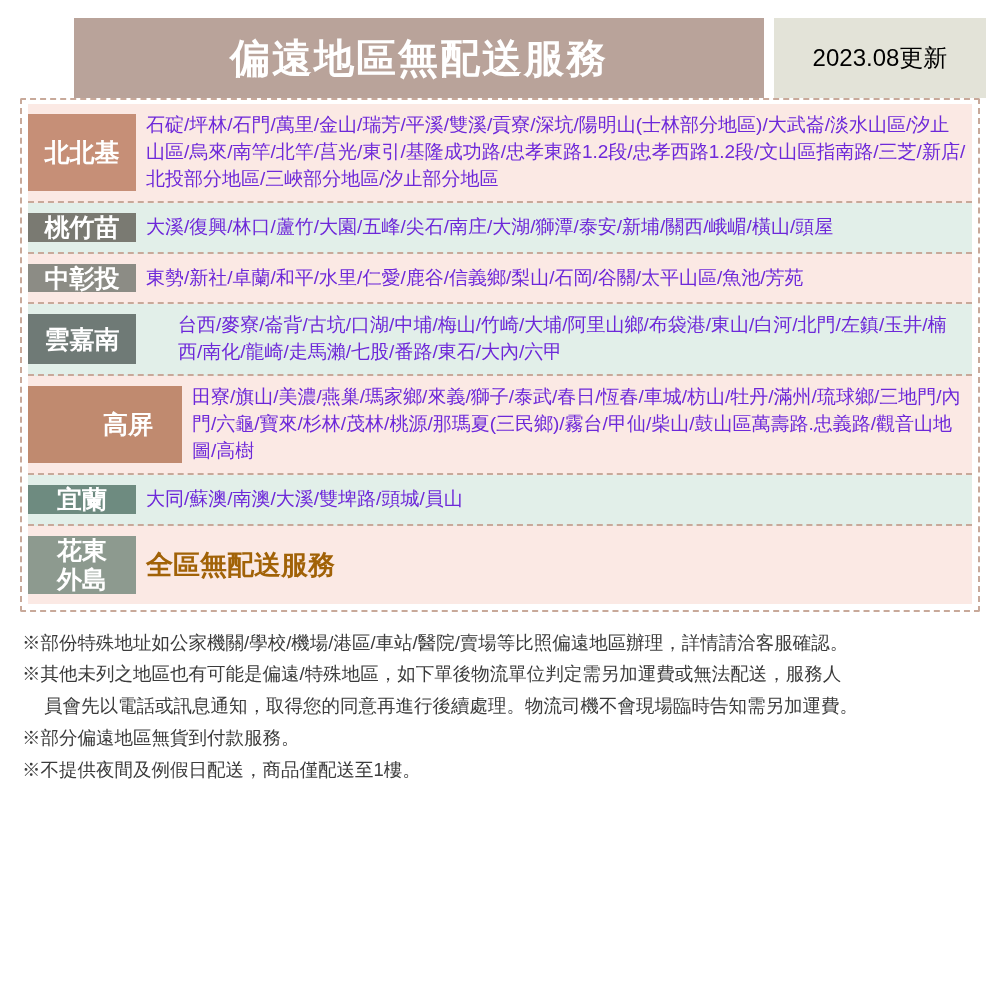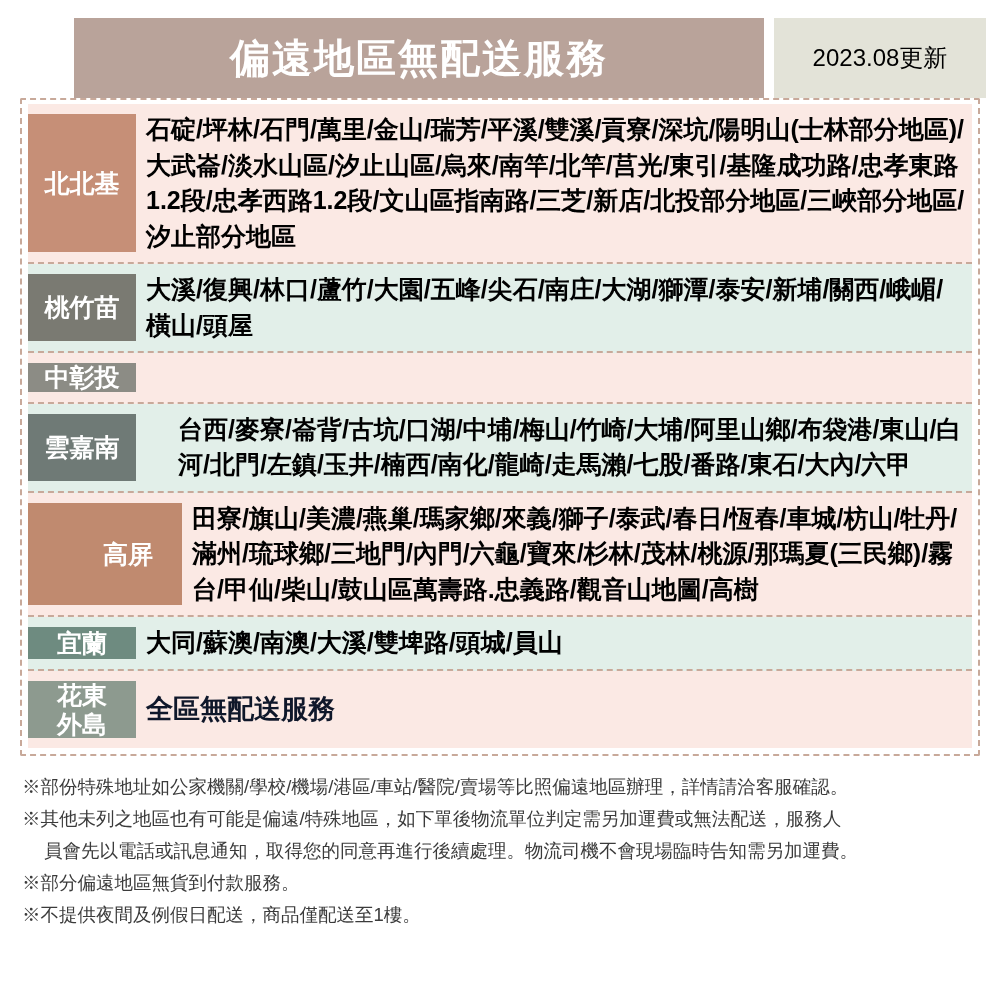--- a/index.html
+++ b/index.html
@@ -87,26 +87,25 @@
     font-weight: bold;
     color: #ffffff;
     text-align: center;
     line-height: 1.15;
     margin: 10px 0;
   }
   .row-content {
     flex: 1 1 auto;
     display: flex;
     align-items: center;
-    font-size: 25px;
+    font-size: 19px;
     line-height: 1.42;
-    color: #000000;
+    color: #6d28d9;
     padding: 8px 6px 8px 10px;
     letter-spacing: 0px;
-    font-weight: bold;
   }
 
   
   .lbl-brown { background: #c68f77; }
   .lbl-dark  { background: #7a7a72; }
   .lbl-gray  { background: #8c8c85; }
   .lbl-slate { background: #6f7a76; }
   .lbl-tan   { background: #c08a6f; padding-left: 46px; }
   .lbl-green { background: #6e8b80; }
   .lbl-olive { background: #8d9a8f; }
@@ -114,21 +113,21 @@
   
   .bg-pink  { background: #fbe9e4; }
   .bg-mint  { background: #e2efe9; }
   .bg-pink2 { background: #fbe9e4; }
   .bg-mint2 { background: #e2efe9; gap: 32px; }
   .bg-pink3 { background: #fbe9e4; }
   .bg-mint3 { background: #e2efe9; }
   .bg-pink4 { background: #fbe9e4; }
 
   .row-content.alert {
-    color: #0f172a;
+    color: #a16207;
     font-size: 27px;
     font-weight: bold;
   }
 
   
   .notes {
     margin: 16px 8px 0 8px;
     font-size: 18.5px;
     line-height: 1.62;
     color: #3b3b3b;
@@ -159,20 +158,21 @@
       <div class="row-content">石碇/坪林/石門/萬里/金山/瑞芳/平溪/雙溪/貢寮/深坑/陽明山(士林部分地區)/大武崙/淡水山區/汐止山區/烏來/南竿/北竿/莒光/東引/基隆成功路/忠孝東路1.2段/忠孝西路1.2段/文山區指南路/三芝/新店/北投部分地區/三峽部分地區/汐止部分地區</div>
     </div>
 
     <div class="row bg-mint">
       <div class="row-label lbl-dark">桃竹苗</div>
       <div class="row-content">大溪/復興/林口/蘆竹/大園/五峰/尖石/南庄/大湖/獅潭/泰安/新埔/關西/峨嵋/橫山/頭屋</div>
     </div>
 
     <div class="row bg-pink2">
       <div class="row-label lbl-gray">中彰投</div>
+      <div class="row-content">東勢/新社/卓蘭/和平/水里/仁愛/鹿谷/信義鄉/梨山/石岡/谷關/太平山區/魚池/芳苑</div>
     </div>
 
     <div class="row bg-mint2">
       <div class="row-label lbl-slate">雲嘉南</div>
       <div class="row-content">台西/麥寮/崙背/古坑/口湖/中埔/梅山/竹崎/大埔/阿里山鄉/布袋港/東山/白河/北門/左鎮/玉井/楠西/南化/龍崎/走馬瀨/七股/番路/東石/大內/六甲</div>
     </div>
 
     <div class="row bg-pink3">
       <div class="row-label lbl-tan">高屏</div>
       <div class="row-content">田寮/旗山/美濃/燕巢/瑪家鄉/來義/獅子/泰武/春日/恆春/車城/枋山/牡丹/滿州/琉球鄉/三地門/內門/六龜/寶來/杉林/茂林/桃源/那瑪夏(三民鄉)/霧台/甲仙/柴山/鼓山區萬壽路.忠義路/觀音山地圖/高樹</div>

